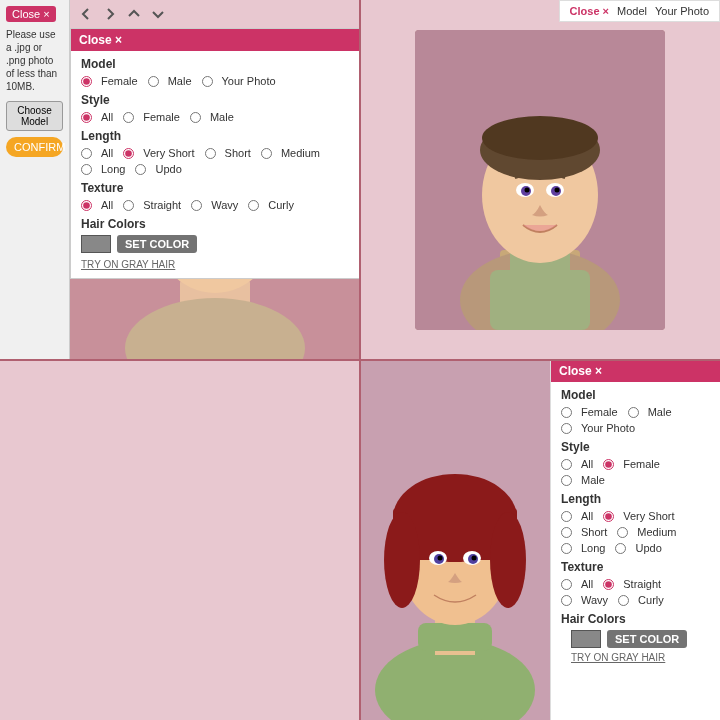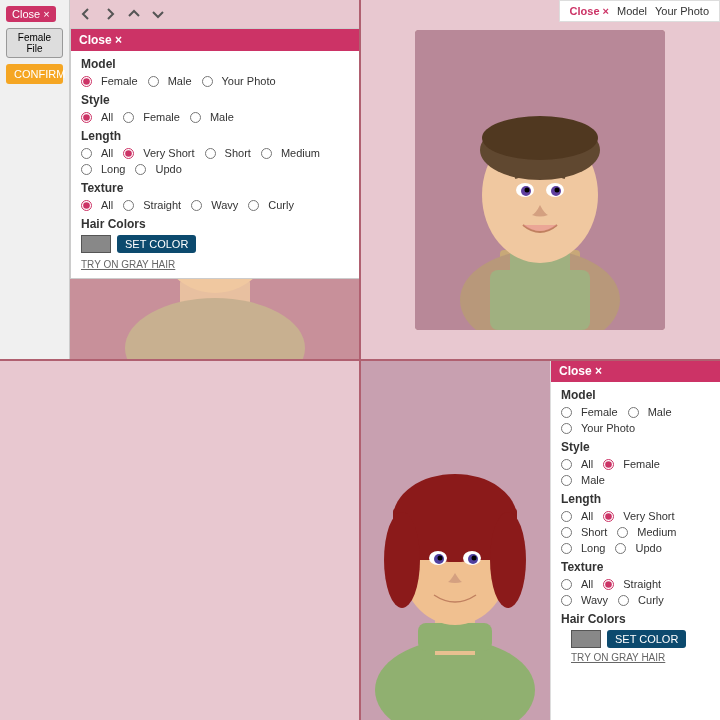--- a/index.html
+++ b/index.html
@@ -68,21 +68,21 @@
       padding: 3px 5px;
       font-size: 10px;
       cursor: pointer;
       width: 100%;
       margin-bottom: 6px;
     }
     .confirm-btn {
       background: #f5a623;
       color: white;
       border: none;
-      border-radius: 3px;
+      border-radius: 10px;
       padding: 4px 8px;
       font-size: 11px;
       cursor: pointer;
       width: 100%;
     }
 
     .panel-header {
       background: #cc3366;
       color: white;
       padding: 4px 8px;
@@ -140,28 +140,29 @@
       padding: 6px 10px;
     }
     .color-swatch {
       width: 30px; height: 18px;
       background: #888;
       border: 1px solid #555;
       display: inline-block;
       cursor: pointer;
     }
     .set-color-btn {
-      background: #0c4a6e;
+      background: #737373;
       color: white;
       border: none;
       border-radius: 3px;
       padding: 3px 8px;
       font-size: 11px;
       cursor: pointer;
       margin-left: 6px;
+      font-weight: bold;
     }
     .try-gray-btn {
       background: none;
       border: none;
       color: #666;
       font-size: 10px;
       cursor: pointer;
       text-decoration: underline;
       padding: 2px 0;
       display: block;
@@ -206,21 +207,22 @@
   </style>
 </head>
 <body>
 
 <div class="quadrant q-top-left">
 
   <div class="upload-panel">
     <button class="upload-close-btn">
       <span>Close ×</span>
     </button>
-    <button class="choose-file-btn">Female File</button>
+    <p class="upload-instructions">Please use a .jpg or .png photo of less than 10MB.</p>
+    <button class="choose-file-btn">Choose Model</button>
     <button class="confirm-btn">CONFIRM</button>
   </div>
 
   <div style="position:absolute; left:70px; top:0; width:290px; background:#e8c8d0; height:28px; display:flex; align-items:center; gap:4px; padding:4px 6px; z-index:11;">
     <button class="nav-arrow">
       <svg viewBox="0 0 14 14">
           <path d="M9 2L4 7l5 5" stroke="#555" stroke-width="2" fill="none"></path>
         </svg>
     </button>
     <button class="nav-arrow">

